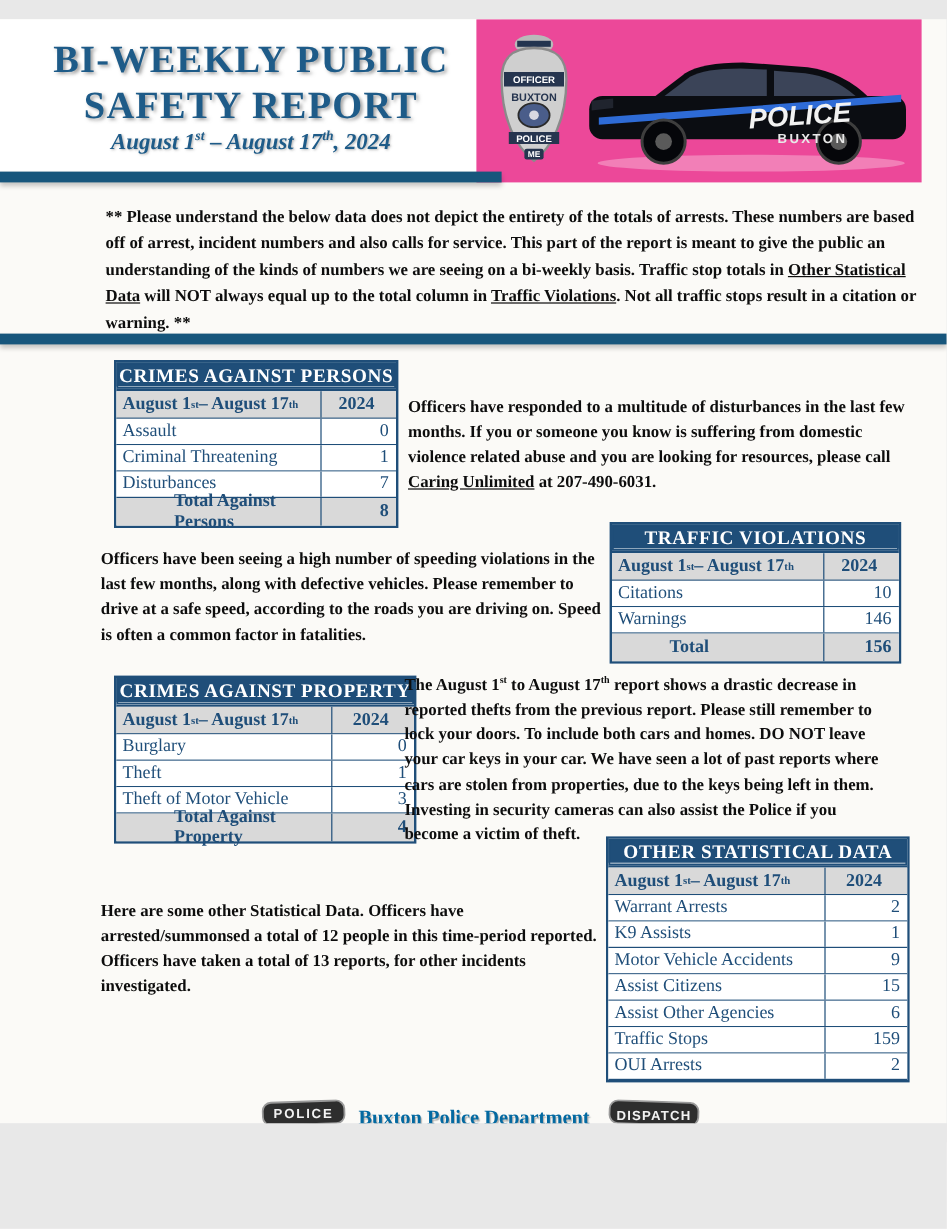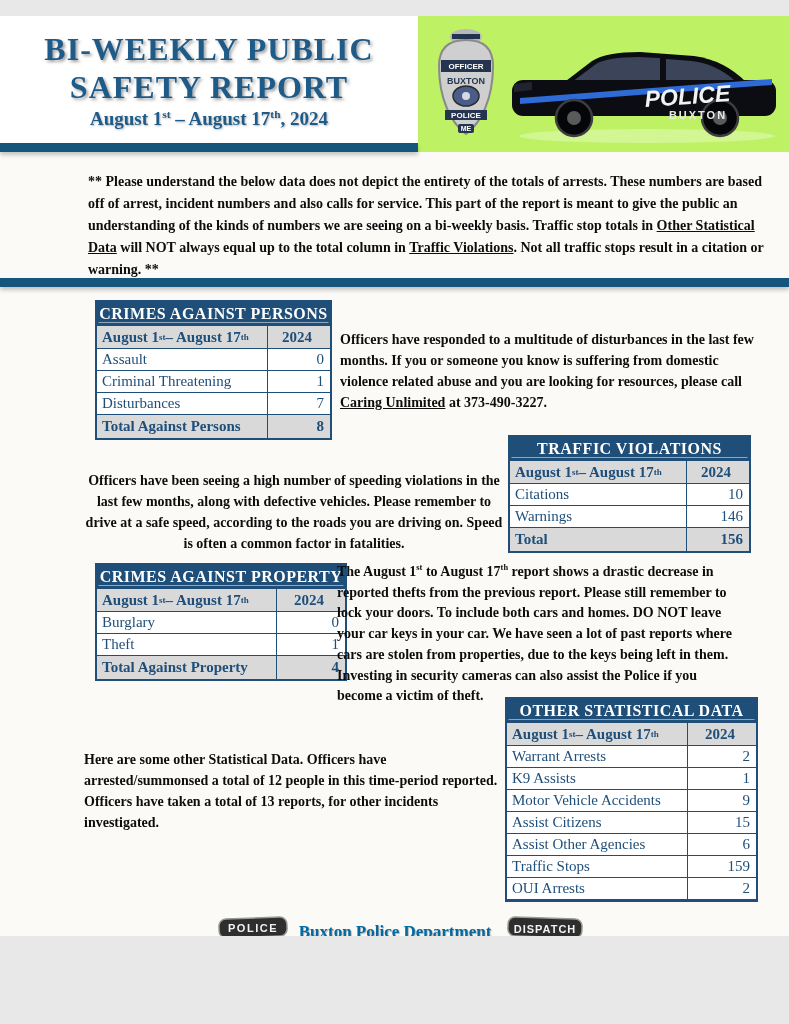--- a/index.html
+++ b/index.html
@@ -15,24 +15,25 @@
     background:#ffffff; text-align:center;
   }
   .report-title {
     margin-top:14px; font-size:32px; font-weight:bold; color:#1E5B88;
     letter-spacing:1px; line-height:38px;
     text-shadow:2px 2px 3px rgba(90,90,90,0.55);
   }
   .report-subtitle {
     margin-top:2px; font-size:19px; font-weight:bold; color:#1E5B88;
     text-shadow:1px 1px 2px rgba(90,90,90,0.45);
+    font-style:italic;
   }
   .header-right {
-    position:absolute; left:418px; top:0; width:371px; height:136px;
-    background:#bef264;
+    position:absolute; left:397px; top:0; width:371px; height:136px;
+    background:#ec4899;
   }
   .band {
     position:absolute; left:0; width:789px; height:9px; background:#17567C;
     box-shadow:0 3px 4px rgba(0,0,0,0.22);
   }
   #band-header { top:127px; width:418px; }
   #band-section { top:262px; }
   .officer-badge { position:absolute; left:14px; top:10px; }
   .police-car { position:absolute; left:84px; top:18px; }
   
@@ -52,36 +53,36 @@
     font-size:16px; text-align:center; line-height:24px; letter-spacing:0.5px;
     border-bottom:2px solid #1F4E79; background-clip:padding-box;
     box-shadow: inset 0 0 0 1.5px #1F4E79, inset 0 -2px 0 #ffffff;
   }
   .t-subhead, .t-row, .t-total { display:flex; align-items:center; }
   .t-subhead {
     height:23px; background:#D9D9D9; font-weight:bold; font-size:15px;
     border-bottom:1.5px solid #1F4E79;
   }
   .t-row { height:22px; font-size:15px; border-bottom:1.5px solid #1F4E79; background:#fff; }
-  .t-total { height:23px; background:#D9D9D9; font-weight:bold; font-size:15px; }
+  .t-total { height:23px; background:#D9D9D9; font-weight:bold; font-size:15px;padding-left:43px; }
   .t-cell-l { flex:1; padding-left:5px; border-right:1.5px solid #1F4E79; height:100%; display:flex; align-items:center; }
   .t-cell-r { width:62px; text-align:right; padding-right:6px; }
   .wide .t-cell-r { width:68px; }
   .t-cell-r.center { text-align:center; padding-right:4px; }
   #table-persons  { left:95px;  top:284px; width:237px; }
   #table-traffic  { left:508px; top:419px; width:243px; }
   #table-property { left:95px;  top:547px; width:252px; }
   #table-other    { left:505px; top:681px; width:253px; }
   
   .para {
     position:absolute; font-size:14px; font-weight:bold; color:#0d0d0d;
     line-height:1.5;
   }
   #para-disturbances { left:340px; top:313px; width:420px; }
-  #para-speeding     { left:84px;  top:454px; width:420px; text-align:center; }
+  #para-speeding     { left:84px;  top:440px; width:420px; text-align:left; }
   #para-theft        { left:337px; top:546px; width:408px; line-height:1.48; }
   #para-otherstats   { left:84px;  top:733px; width:414px; }
   
   .footer-text {
     position:absolute; left:275px; top:903px; width:240px; text-align:center;
     font-size:17px; font-weight:bold; color:#0369a1; line-height:25px;
     text-shadow:1px 1px 1px rgba(0,0,0,0.3);
   }
   .patch { position:absolute; }
   #patch-police   { left:208px; top:900px; }
@@ -165,21 +166,21 @@
           <span class="t-cell-l">Disturbances</span>
           <span class="t-cell-r">7</span>
         </div>
       </div>
     <div class="t-total">
       <span class="t-cell-l">Total Against Persons</span>
       <span class="t-cell-r">8</span>
     </div>
   </div>
 
-  <div class="para" id="para-disturbances"><span>Officers have responded to a multitude of disturbances in the last few months. If you or someone you know is suffering from domestic violence related abuse and you are looking for resources, please call </span><span class="u">Caring Unlimited</span><span> at 373-490-3227.</span></div>
+  <div class="para" id="para-disturbances"><span>Officers have responded to a multitude of disturbances in the last few months. If you or someone you know is suffering from domestic violence related abuse and you are looking for resources, please call </span><span class="u">Caring Unlimited</span><span> at 207-490-6031.</span></div>
 
   <div class="para" id="para-speeding">Officers have been seeing a high number of speeding violations in the last few months, along with defective vehicles. Please remember to drive at a safe speed, according to the roads you are driving on. Speed is often a common factor in fatalities.</div>
 
   <div class="stat-table" id="table-traffic">
     <div class="t-title">TRAFFIC VIOLATIONS</div>
     <div class="t-subhead">
       <span class="t-cell-l">
           <span>August 1</span>
           <sup>st</sup>
           <span> – August 17</span>
@@ -215,20 +216,24 @@
       <span class="t-cell-r center">2024</span>
     </div>
     <div>
         <div class="t-row">
           <span class="t-cell-l">Burglary</span>
           <span class="t-cell-r">0</span>
         </div>
         <div class="t-row">
           <span class="t-cell-l">Theft</span>
           <span class="t-cell-r">1</span>
+        </div>
+        <div class="t-row">
+          <span class="t-cell-l">Theft of Motor Vehicle</span>
+          <span class="t-cell-r">3</span>
         </div>
       </div>
     <div class="t-total">
       <span class="t-cell-l">Total Against Property</span>
       <span class="t-cell-r">4</span>
     </div>
   </div>
 
   <div class="para" id="para-theft"><span>The August 1</span><sup>st</sup><span> to August 17</span><sup>th</sup><span> report shows a drastic decrease in reported thefts from the previous report. Please still remember to lock your doors. To include both cars and homes. DO NOT leave your car keys in your car. We have seen a lot of past reports where cars are stolen from properties, due to the keys being left in them. Investing in security cameras can also assist the Police if you become a victim of theft.</span></div>
 

